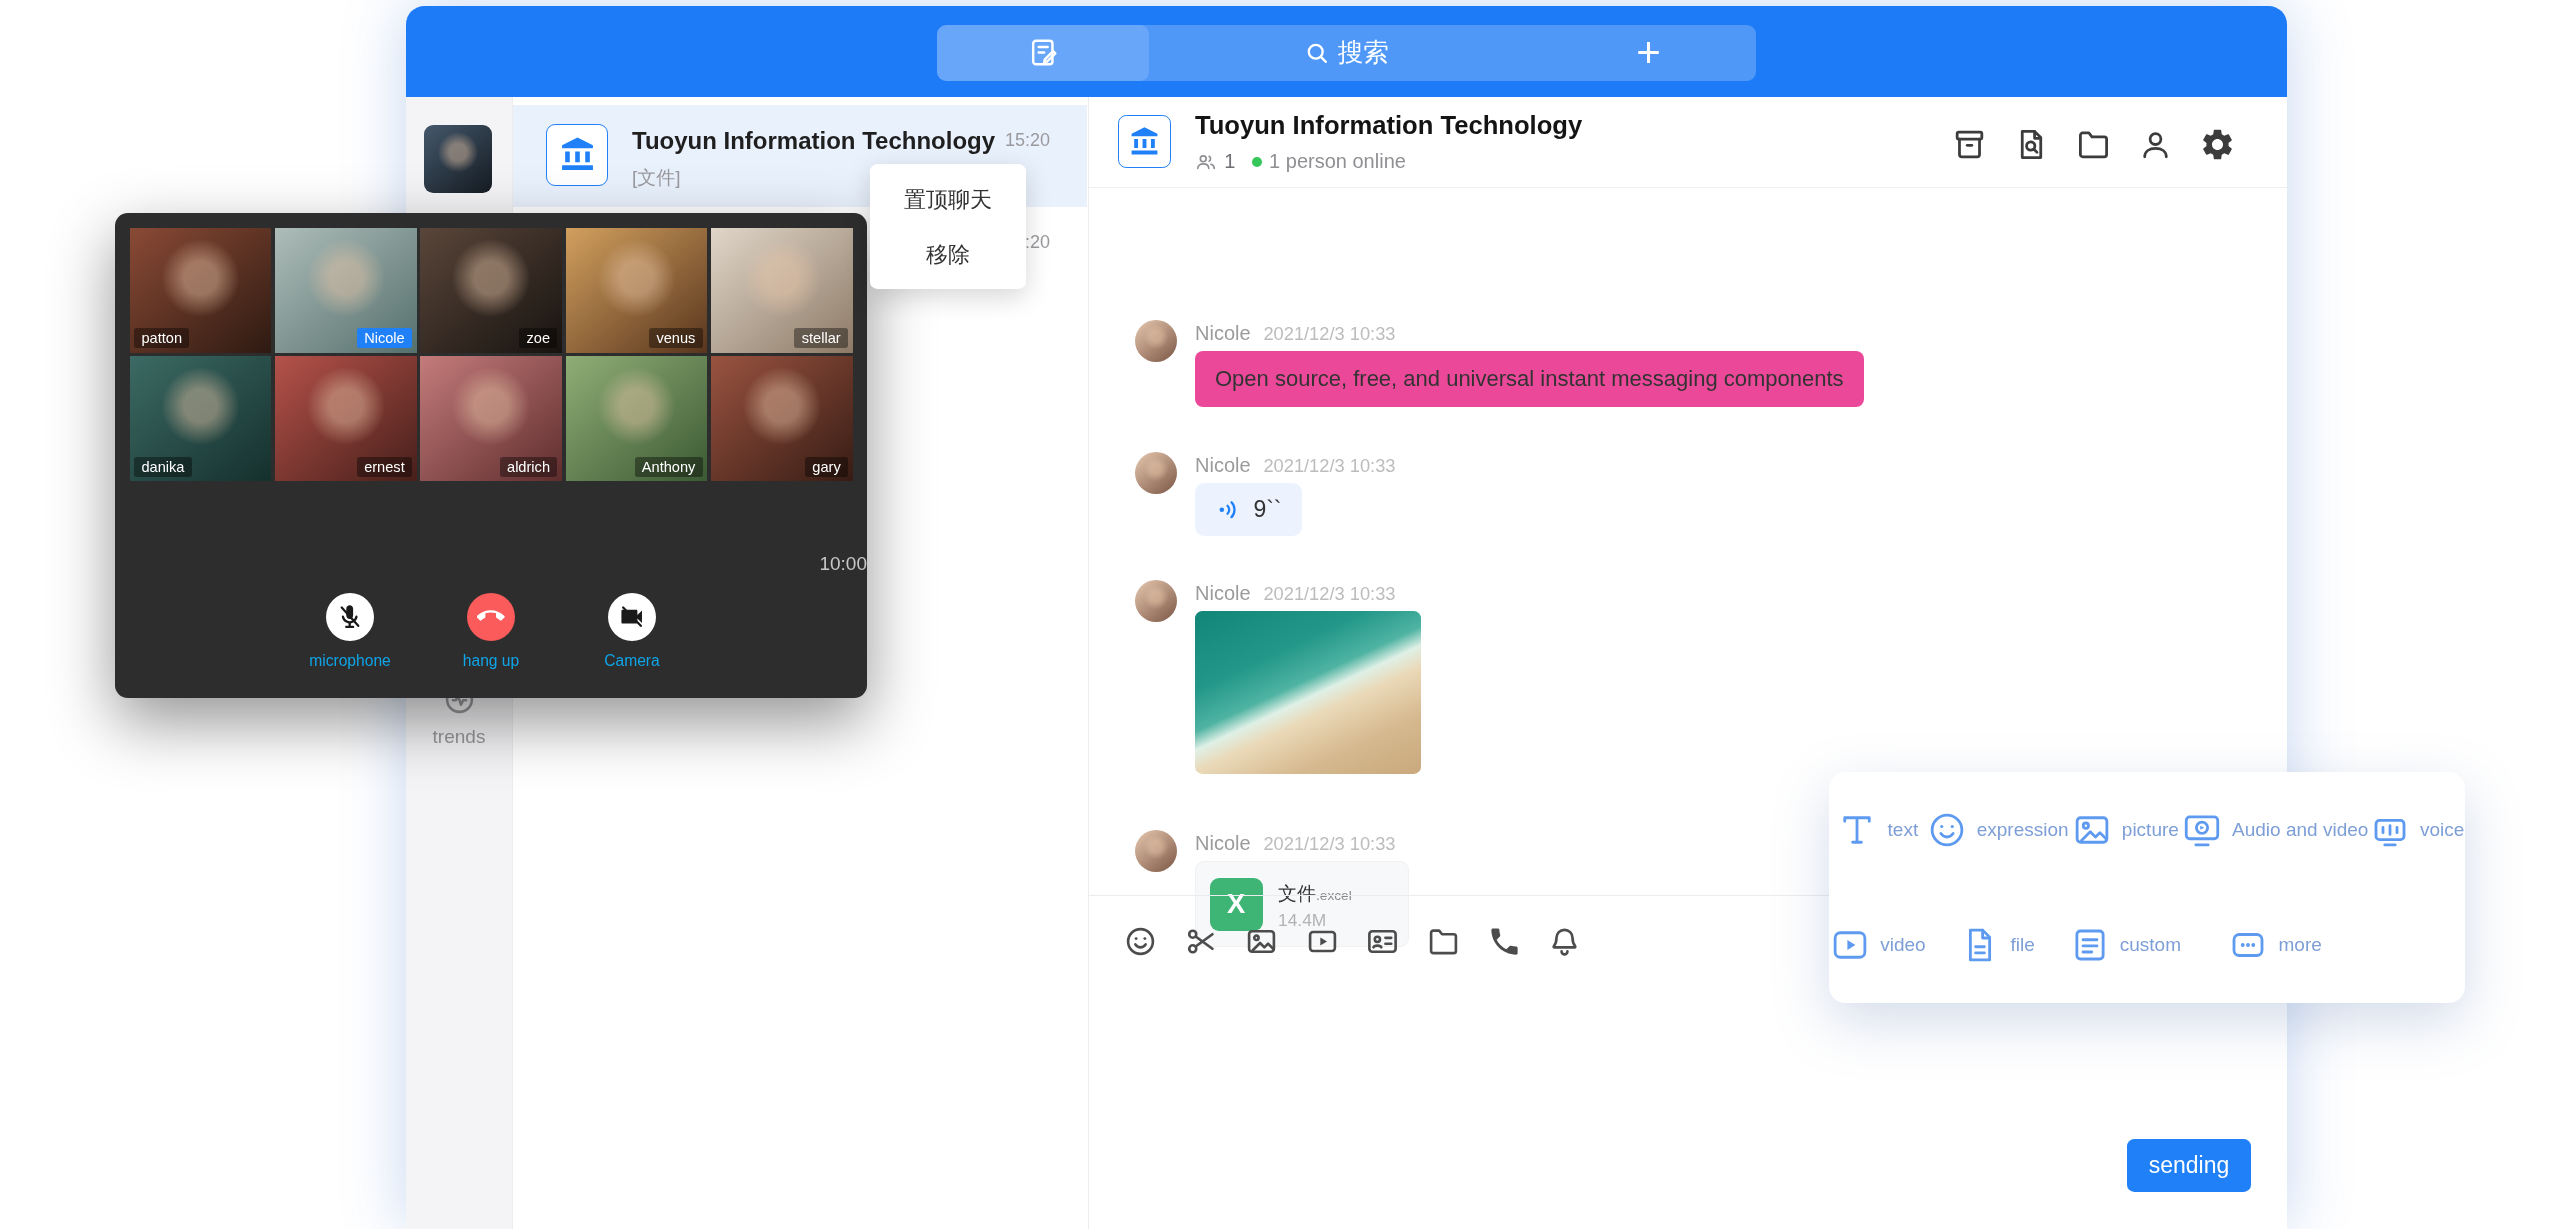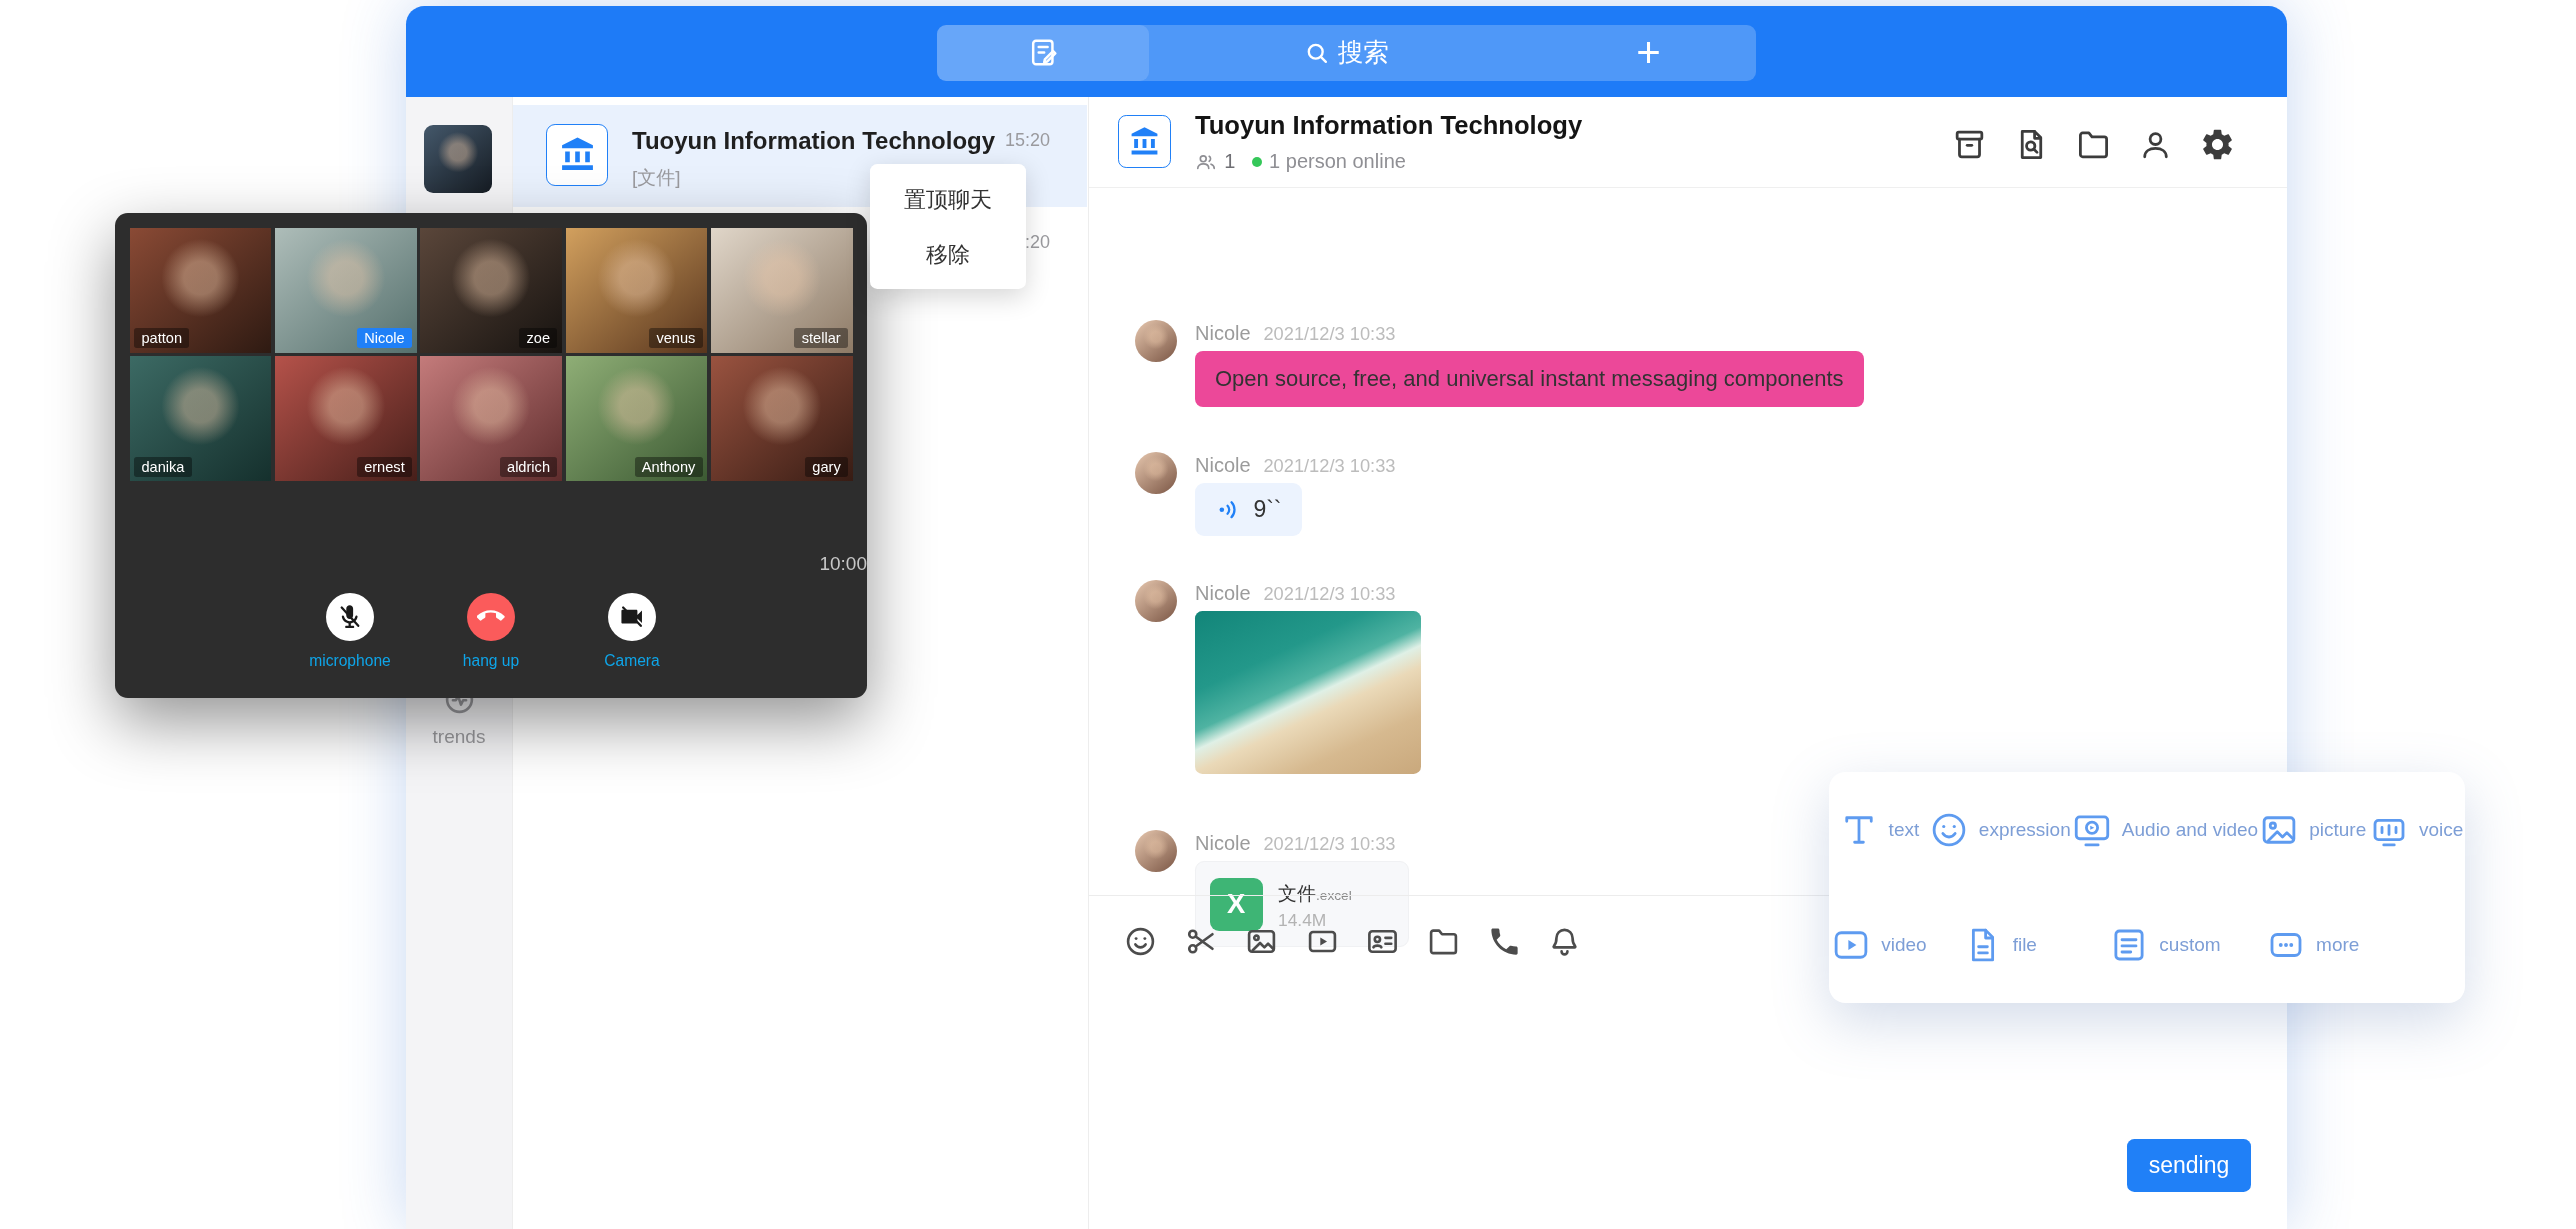--- a/index.html
+++ b/index.html
@@ -441,41 +441,41 @@
           <circle cx="9" cy="10" r=".9" fill="currentColor" stroke="none"></circle>
           <circle cx="15" cy="10" r=".9" fill="currentColor" stroke="none"></circle>
           <path d="M8.5 14c.9 1.3 2.1 2 3.5 2s2.6-.7 3.5-2"></path>
       </svg>
     </span>
     <span class="cm-label">expression</span>
   </div>
   <div class="cm-cell">
     <span class="cm-icon">
       <svg viewBox="0 0 24 24" class="svg-stroke" width="42" height="42" style="stroke-width:1.6">
+        <rect x="3.5" y="5" width="17" height="14" rx="2"></rect>
+          <circle cx="8.5" cy="9.5" r="1.5"></circle>
+          <path d="M6 18l5-5 3 3 2.5-2.5 3.5 3.5"></path>
+      </svg>
+    </span>
+    <span class="cm-label">picture</span>
+  </div>
+  <div class="cm-cell">
+    <span class="cm-icon">
+      <svg viewBox="0 0 24 24" class="svg-stroke" width="42" height="42" style="stroke-width:1.6">
         <rect x="3" y="4.5" width="18" height="12.5" rx="2"></rect>
           <circle cx="12" cy="10.7" r="3.2"></circle>
           <path d="M11 9.5l2.3 1.2-2.3 1.2z" fill="currentColor" stroke="none"></path>
           <path d="M8.5 20.5h7"></path>
       </svg>
     </span>
     <span class="cm-label">Audio and video</span>
   </div>
   <div class="cm-cell">
     <span class="cm-icon">
       <svg viewBox="0 0 24 24" class="svg-stroke" width="42" height="42" style="stroke-width:1.6">
-        <rect x="3.5" y="5" width="17" height="14" rx="2"></rect>
-          <circle cx="8.5" cy="9.5" r="1.5"></circle>
-          <path d="M6 18l5-5 3 3 2.5-2.5 3.5 3.5"></path>
-      </svg>
-    </span>
-    <span class="cm-label">picture</span>
-  </div>
-  <div class="cm-cell">
-    <span class="cm-icon">
-      <svg viewBox="0 0 24 24" class="svg-stroke" width="42" height="42" style="stroke-width:1.6">
         <rect x="4" y="6.5" width="16" height="11" rx="2"></rect>
           <path d="M8 10.5v3M12 9.5v5M16 10.5v3"></path>
           <path d="M9 20.5h6"></path>
       </svg>
     </span>
     <span class="cm-label">voice</span>
   </div>
   <div class="cm-cell">
     <span class="cm-icon">
       <svg viewBox="0 0 24 24" class="svg-stroke" width="42" height="42" style="stroke-width:1.6">

